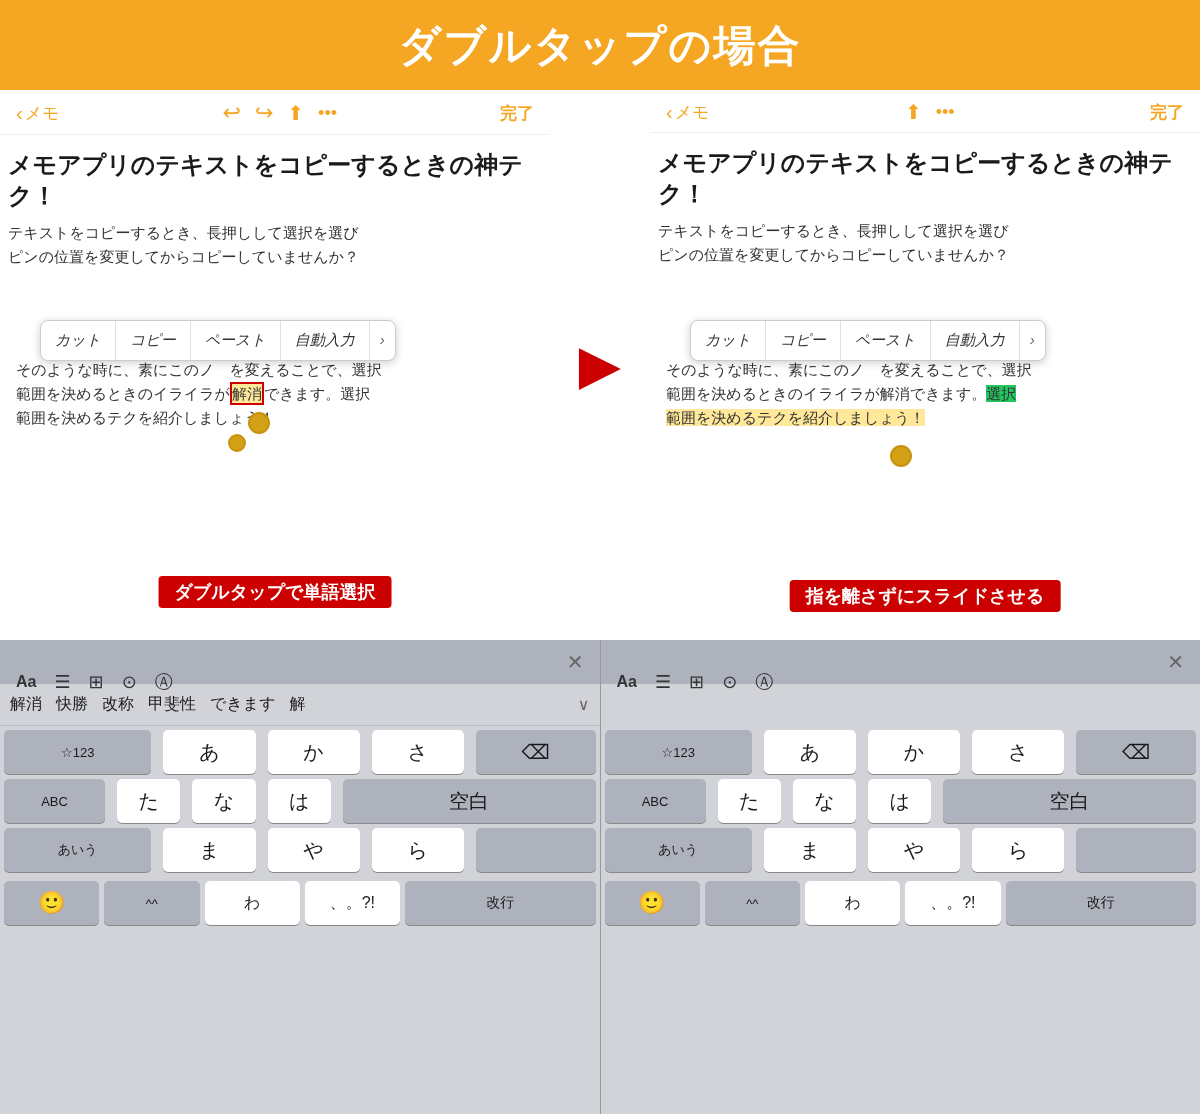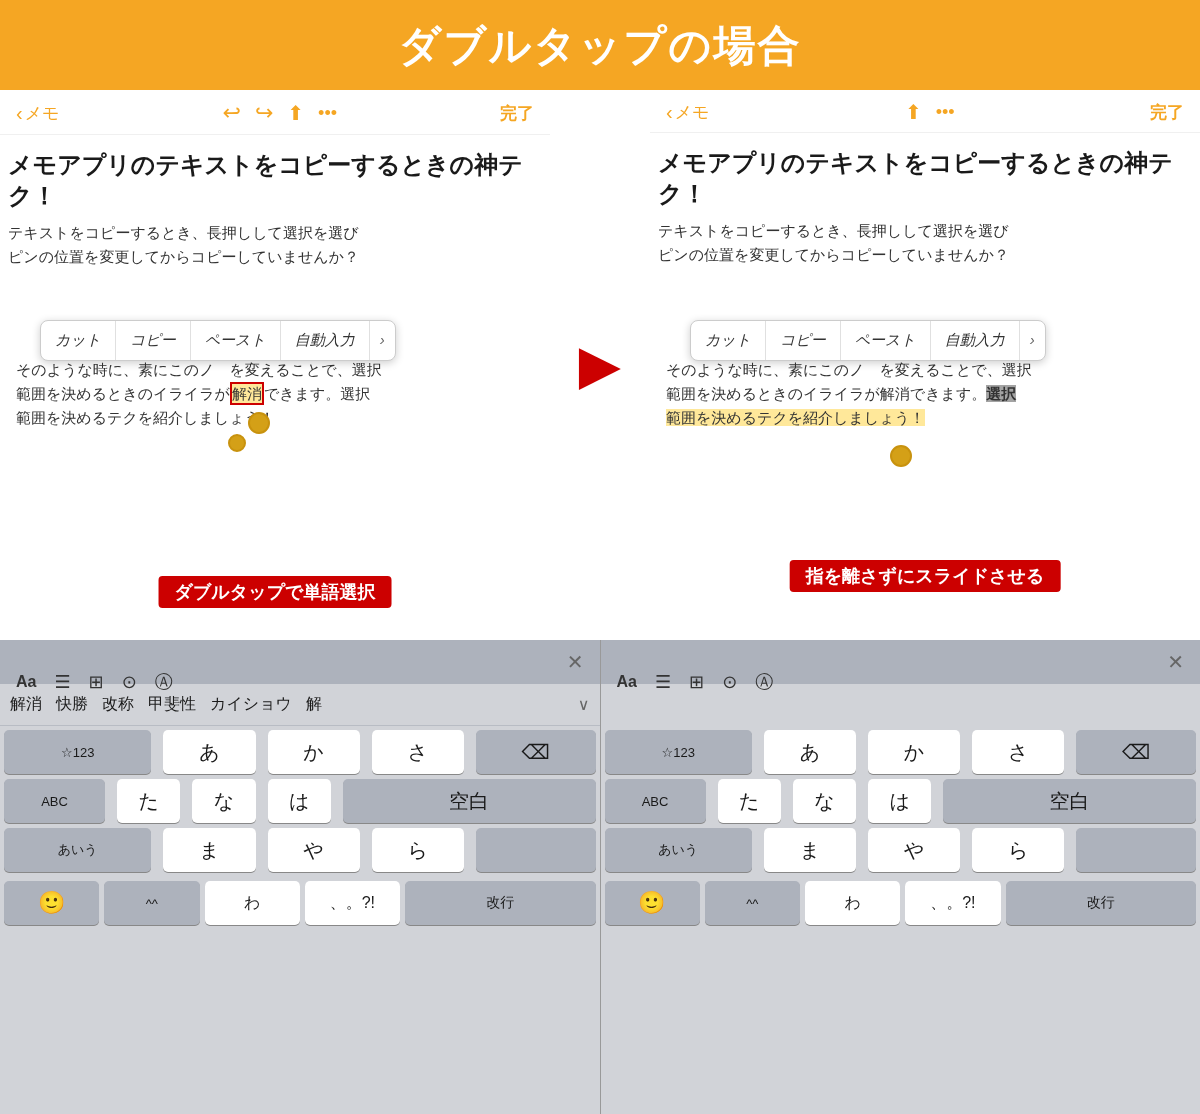--- a/index.html
+++ b/index.html
@@ -335,27 +335,27 @@
           <div class="context-menu-item">カット</div>
           <div class="context-menu-item">コピー</div>
           <div class="context-menu-item">ペースト</div>
           <div class="context-menu-item">自動入力</div>
           <div class="context-menu-arrow">›</div>
         </div>
       </div>
 
       <div style="position:absolute; top:268px; left:16px; right:16px; font-size:15px; color:#333; line-height:1.6;">
         <div>そのような時に、素にこのノ　を変えることで、選択</div>
-        <div>範囲を決めるときのイライラが解消できます。<span style="background:#a3a3a3;font-weight:bold;">選択</span></div>
+        <div>範囲を決めるときのイライラが解消できます。<span style="background:#22c55e;">選択</span></div>
         <div><span style="background:#ffe89a;">範囲を決めるテクを紹介しましょう！</span></div>
       </div>
 
       <div class="touch-dot" style="top:355px; left:240px;"></div>
 
-      <div class="label-box" style="bottom:48px; left:50%; transform:translateX(-50%);">指を離さずにスライドさせる</div>
+      <div class="label-box" style="bottom:28px; left:50%; transform:translateX(-50%);">指を離さずにスライドさせる</div>
     </div>
 
   </div>
 
   <div class="keyboard-row">
 
     <div class="keyboard-wrapper">
 
       <div class="kb-toolbar">
         <div class="kb-toolbar-icons">
@@ -366,21 +366,21 @@
           <span style="font-size:18px;">Ⓐ</span>
         </div>
         <div style="color:#666; font-size:20px;">✕</div>
       </div>
 
       <div class="prediction-bar">
         <span style="font-size:16px; color:#1a1a1a; margin-right:14px;">解消</span>
         <span style="font-size:16px; color:#1a1a1a; margin-right:14px;">快勝</span>
         <span style="font-size:16px; color:#1a1a1a; margin-right:14px;">改称</span>
         <span style="font-size:16px; color:#1a1a1a; margin-right:14px;">甲斐性</span>
-        <span style="font-size:16px; color:#1a1a1a; margin-right:14px;">カイショウ</span>
+        <span style="font-size:16px; color:#1a1a1a; margin-right:14px;">できます</span>
         <span style="font-size:16px; color:#1a1a1a;">解</span>
         <span class="prediction-chevron">∨</span>
       </div>
 
       <div class="kb-rows">
         <div class="kb-row">
           <div class="key key-dark key-symbol">☆123</div>
           <div class="key key-normal">あ</div>
           <div class="key key-normal">か</div>
           <div class="key key-normal">さ</div>

